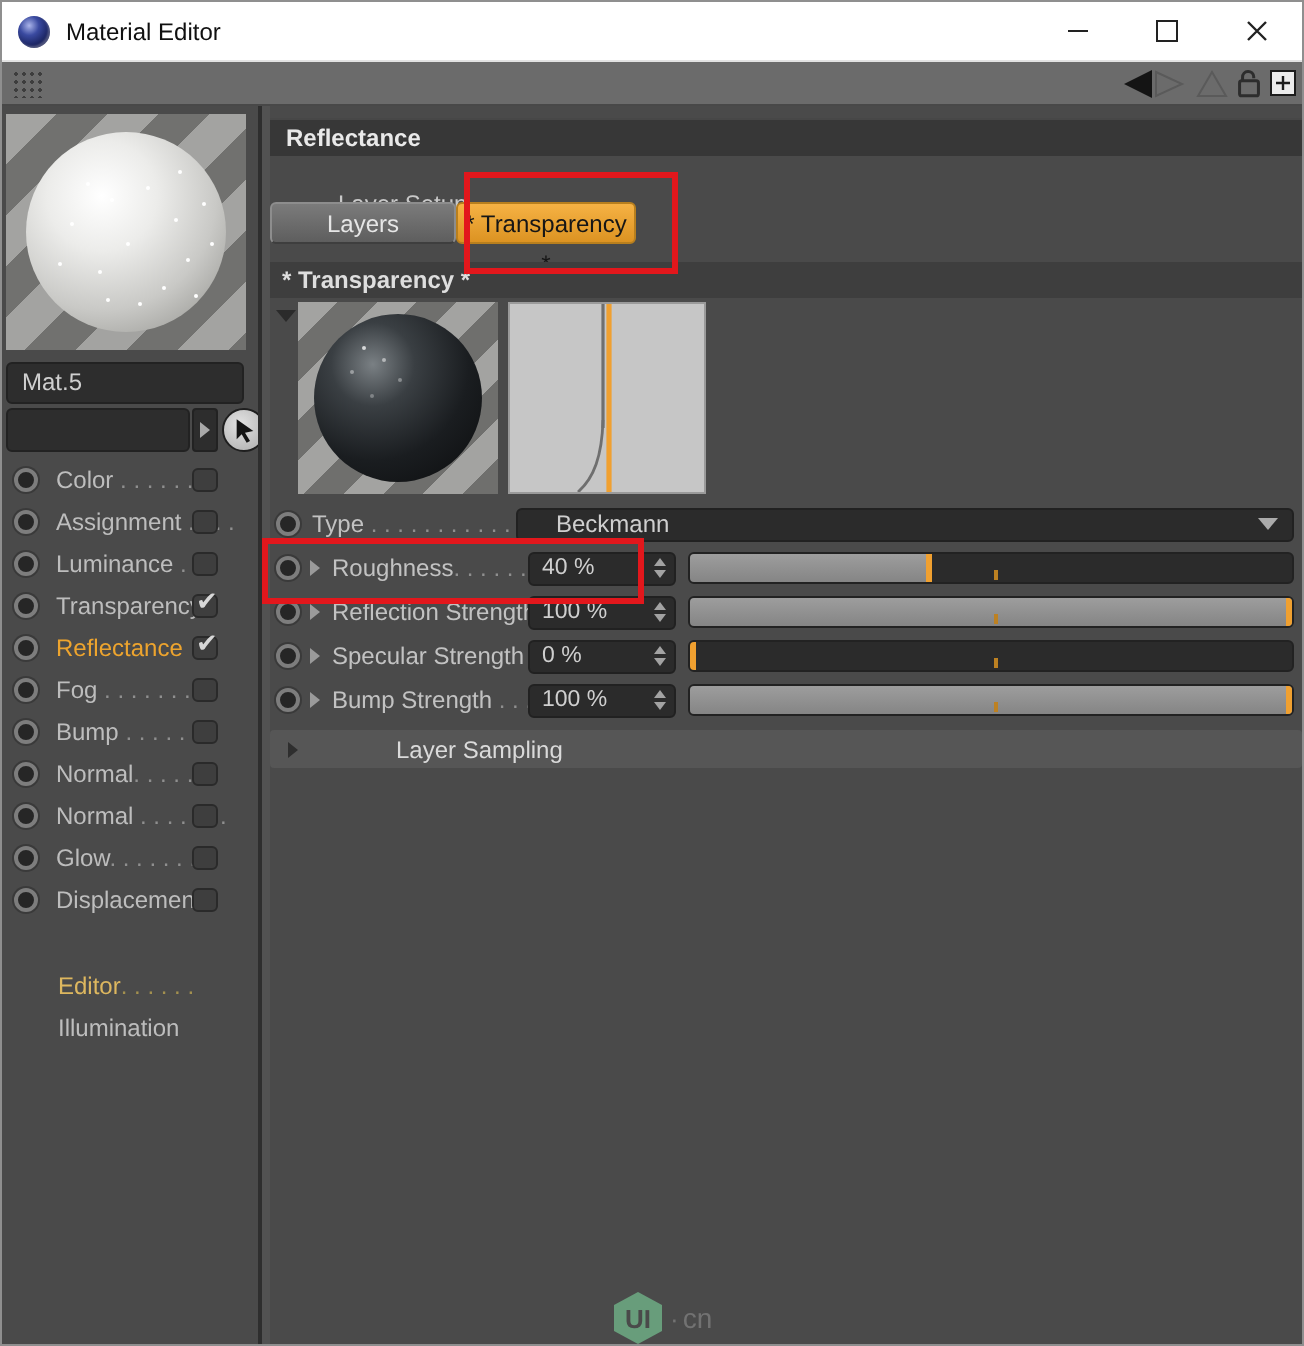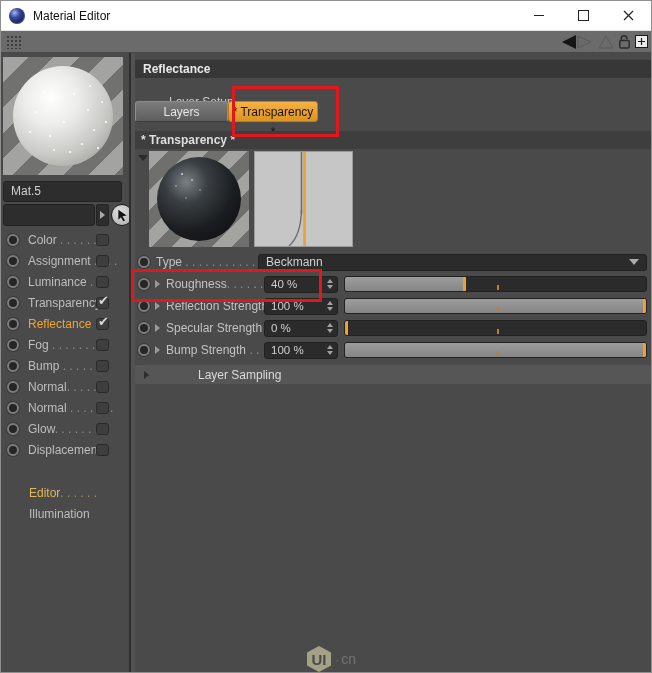--- a/index.html
+++ b/index.html
@@ -106,38 +106,38 @@
   .slider{position:relative;flex:1;height:16px;margin:0 4px 0 6px;background:#2b2b2b;
           border:1px solid #222;border-radius:3px;box-sizing:border-box;overflow:hidden;}
   .slider .fill{position:absolute;left:0;top:0;bottom:0;width:var(--p,0%);
                 background:linear-gradient(#9d9d9d,#858585);}
   .slider .handle{position:absolute;top:0;bottom:0;width:3px;background:#f0a030;
                   left:clamp(0px,calc(var(--p,0%) - 2px),calc(100% - 3px));}
   .slider .tick{position:absolute;left:50.5%;bottom:1px;width:2px;height:5px;background:#bd8122;}
   .dropdown{position:relative;flex:1;height:17px;margin-right:4px;background:#2b2b2b;
             border:1px solid #212121;border-radius:3px;box-sizing:border-box;
             display:flex;align-items:center;}
-  .dropdown .vtext{font-size:12px;color:#cfcfcf;padding-left:7px;flex:1;}
+  .dropdown .vtext{font-size:12px;color:#cfcfcf;padding-left:19px;flex:1;}
   .dd-arrow{width:0;height:0;border-left:5px solid transparent;border-right:5px solid transparent;
             border-top:6px solid #ababab;margin-right:7px;}
   .row-type{top:200px;} .row-s0{top:222px;} .row-s1{top:244px;} .row-s2{top:266px;} .row-s3{top:288px;}
   .sampling{position:absolute;left:0;right:0;top:312px;height:19px;background:#565656;border-radius:2px;
             display:flex;align-items:center;font-size:12px;color:#dadada;gap:43px;}
   .sampling .exp2{width:0;height:0;border-top:4px solid transparent;border-bottom:4px solid transparent;
                   border-left:5px solid #2e2e2e;margin:0 6px 0 9px;}
   
   .anno{position:absolute;border:3px solid #e2171c;pointer-events:none;z-index:50;}
   .anno-tab{left:231px;top:85px;width:101px;height:45px;}
   .anno-rough{left:130px;top:268px;width:185px;height:27px;}
   
   .watermark{position:absolute;left:306px;top:645px;display:flex;align-items:center;opacity:.5;}
-  .hex{width:24px;height:26px;background:#fef9c3;
+  .hex{width:24px;height:26px;background:#86efac;
        clip-path:polygon(50% 0,100% 25%,100% 75%,50% 100%,0 75%,0 25%);
        display:flex;align-items:center;justify-content:center;
-       font-size:15px;font-weight:bold;color:#4a4a4a;letter-spacing:0;}
+       font-size:13px;font-weight:bold;color:#4a4a4a;letter-spacing:0;}
   .wm-sep{color:#9a9a9a;font-size:13px;margin:0 2px 0 4px;}
   .wm-suffix{color:#9a9a9a;font-size:14px;}
 </style>
 </head>
 <body>
 
 <div class="window">
 
   <div class="titlebar">
     <div class="app-icon"></div>

